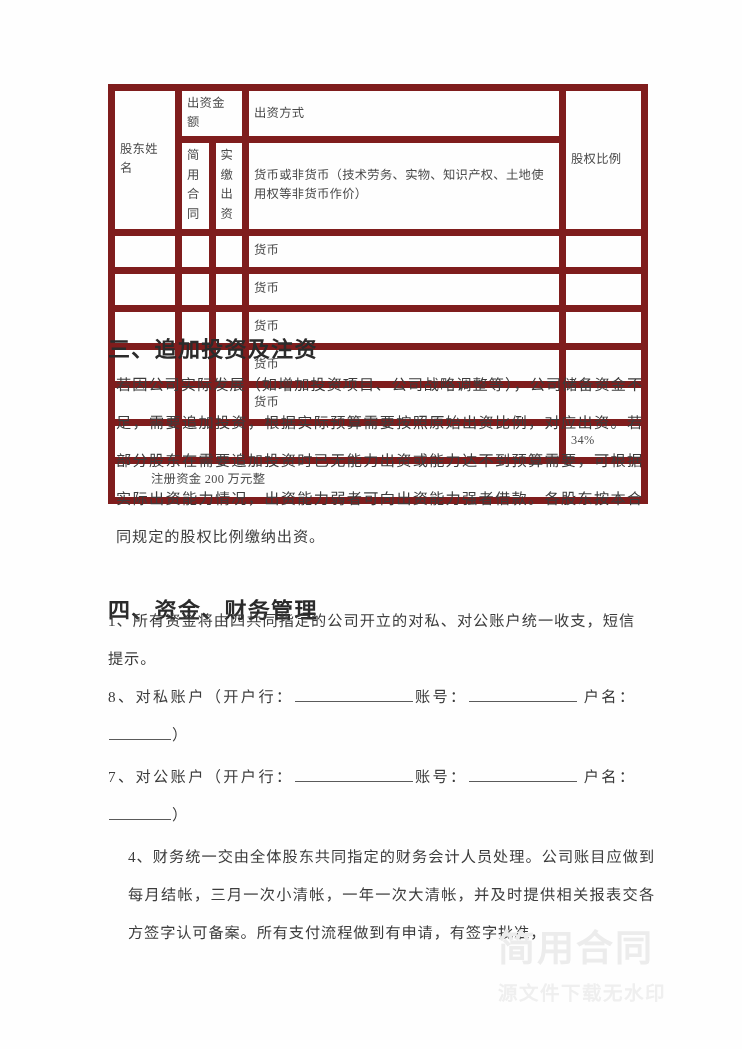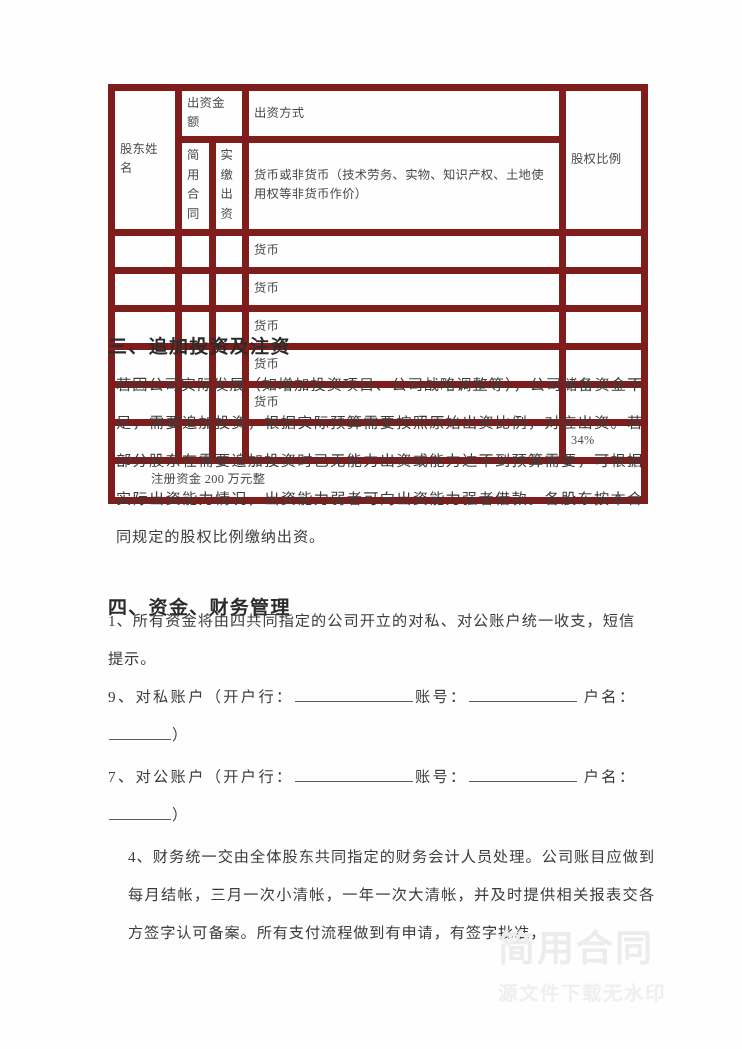--- a/index.html
+++ b/index.html
@@ -62,21 +62,21 @@
   .cap-table .body-row td { height: 24px; }
   .cap-table .total-row td { height: 24px; }
   .cap-table .foot-row td { height: 26px; padding-left: 36px; }
 
   .cap-table td.wrap { line-height: 1.6; }
 
   
   .sec-head {
     position: absolute;
     left: 0;
-    font-size: 19px;
+    font-size: 22px;
     font-weight: bold;
     letter-spacing: 1.3px;
     color: #2b2b2b;
     font-family: "Liberation Sans", "DejaVu Sans", sans-serif;
     white-space: nowrap;
   }
   .para {
     position: absolute;
     left: 0;
     width: 527px;
@@ -198,21 +198,21 @@
 
     <div class="sec-head" style="top:331px;">三、追加投资及注资</div>
 
     <div class="para" style="top:366px;margin-left:8px;">若因公司实际发展（如增加投资项目、公司战略调整等），公司储备资金不足，需要追加投资，根据实际预算需要按照原始出资比例，对应出资。若部分股东在需要追加投资时已无能力出资或能力达不到预算需要，可根据实际出资能力情况，出资能力弱者可向出资能力强者借款。各股东按本合同规定的股权比例缴纳出资。</div>
 
     <div class="sec-head" style="top:592px;">四、资金、财务管理</div>
 
     <div class="para" style="top:602px;">1、所有资金将由四共同指定的公司开立的对私、对公账户统一收支，短信提示。</div>
 
     <div class="para" style="top:678px;">
-      <span>9、对私账户（开户行：</span><span class="blank b-wide"></span><span>账号：</span><span class="blank b-mid"></span>&nbsp;<span>户名：</span><span class="blank b-small"></span><span>）</span>
+      <span>8、对私账户（开户行：</span><span class="blank b-wide"></span><span>账号：</span><span class="blank b-mid"></span>&nbsp;<span>户名：</span><span class="blank b-small"></span><span>）</span>
     </div>
 
     <div class="para" style="top:758px;">
       <span>7、对公账户（开户行：</span><span class="blank b-wide"></span><span>账号：</span><span class="blank b-mid"></span>&nbsp;<span>户名：</span><span class="blank b-small"></span><span>）</span>
     </div>
 
     <div class="para" style="top:838px;margin-left:20px;">4、财务统一交由全体股东共同指定的财务会计人员处理。公司账目应做到每月结帐，三月一次小清帐，一年一次大清帐，并及时提供相关报表交各方签字认可备案。所有支付流程做到有申请，有签字批准，</div>
 
   </div>
 

